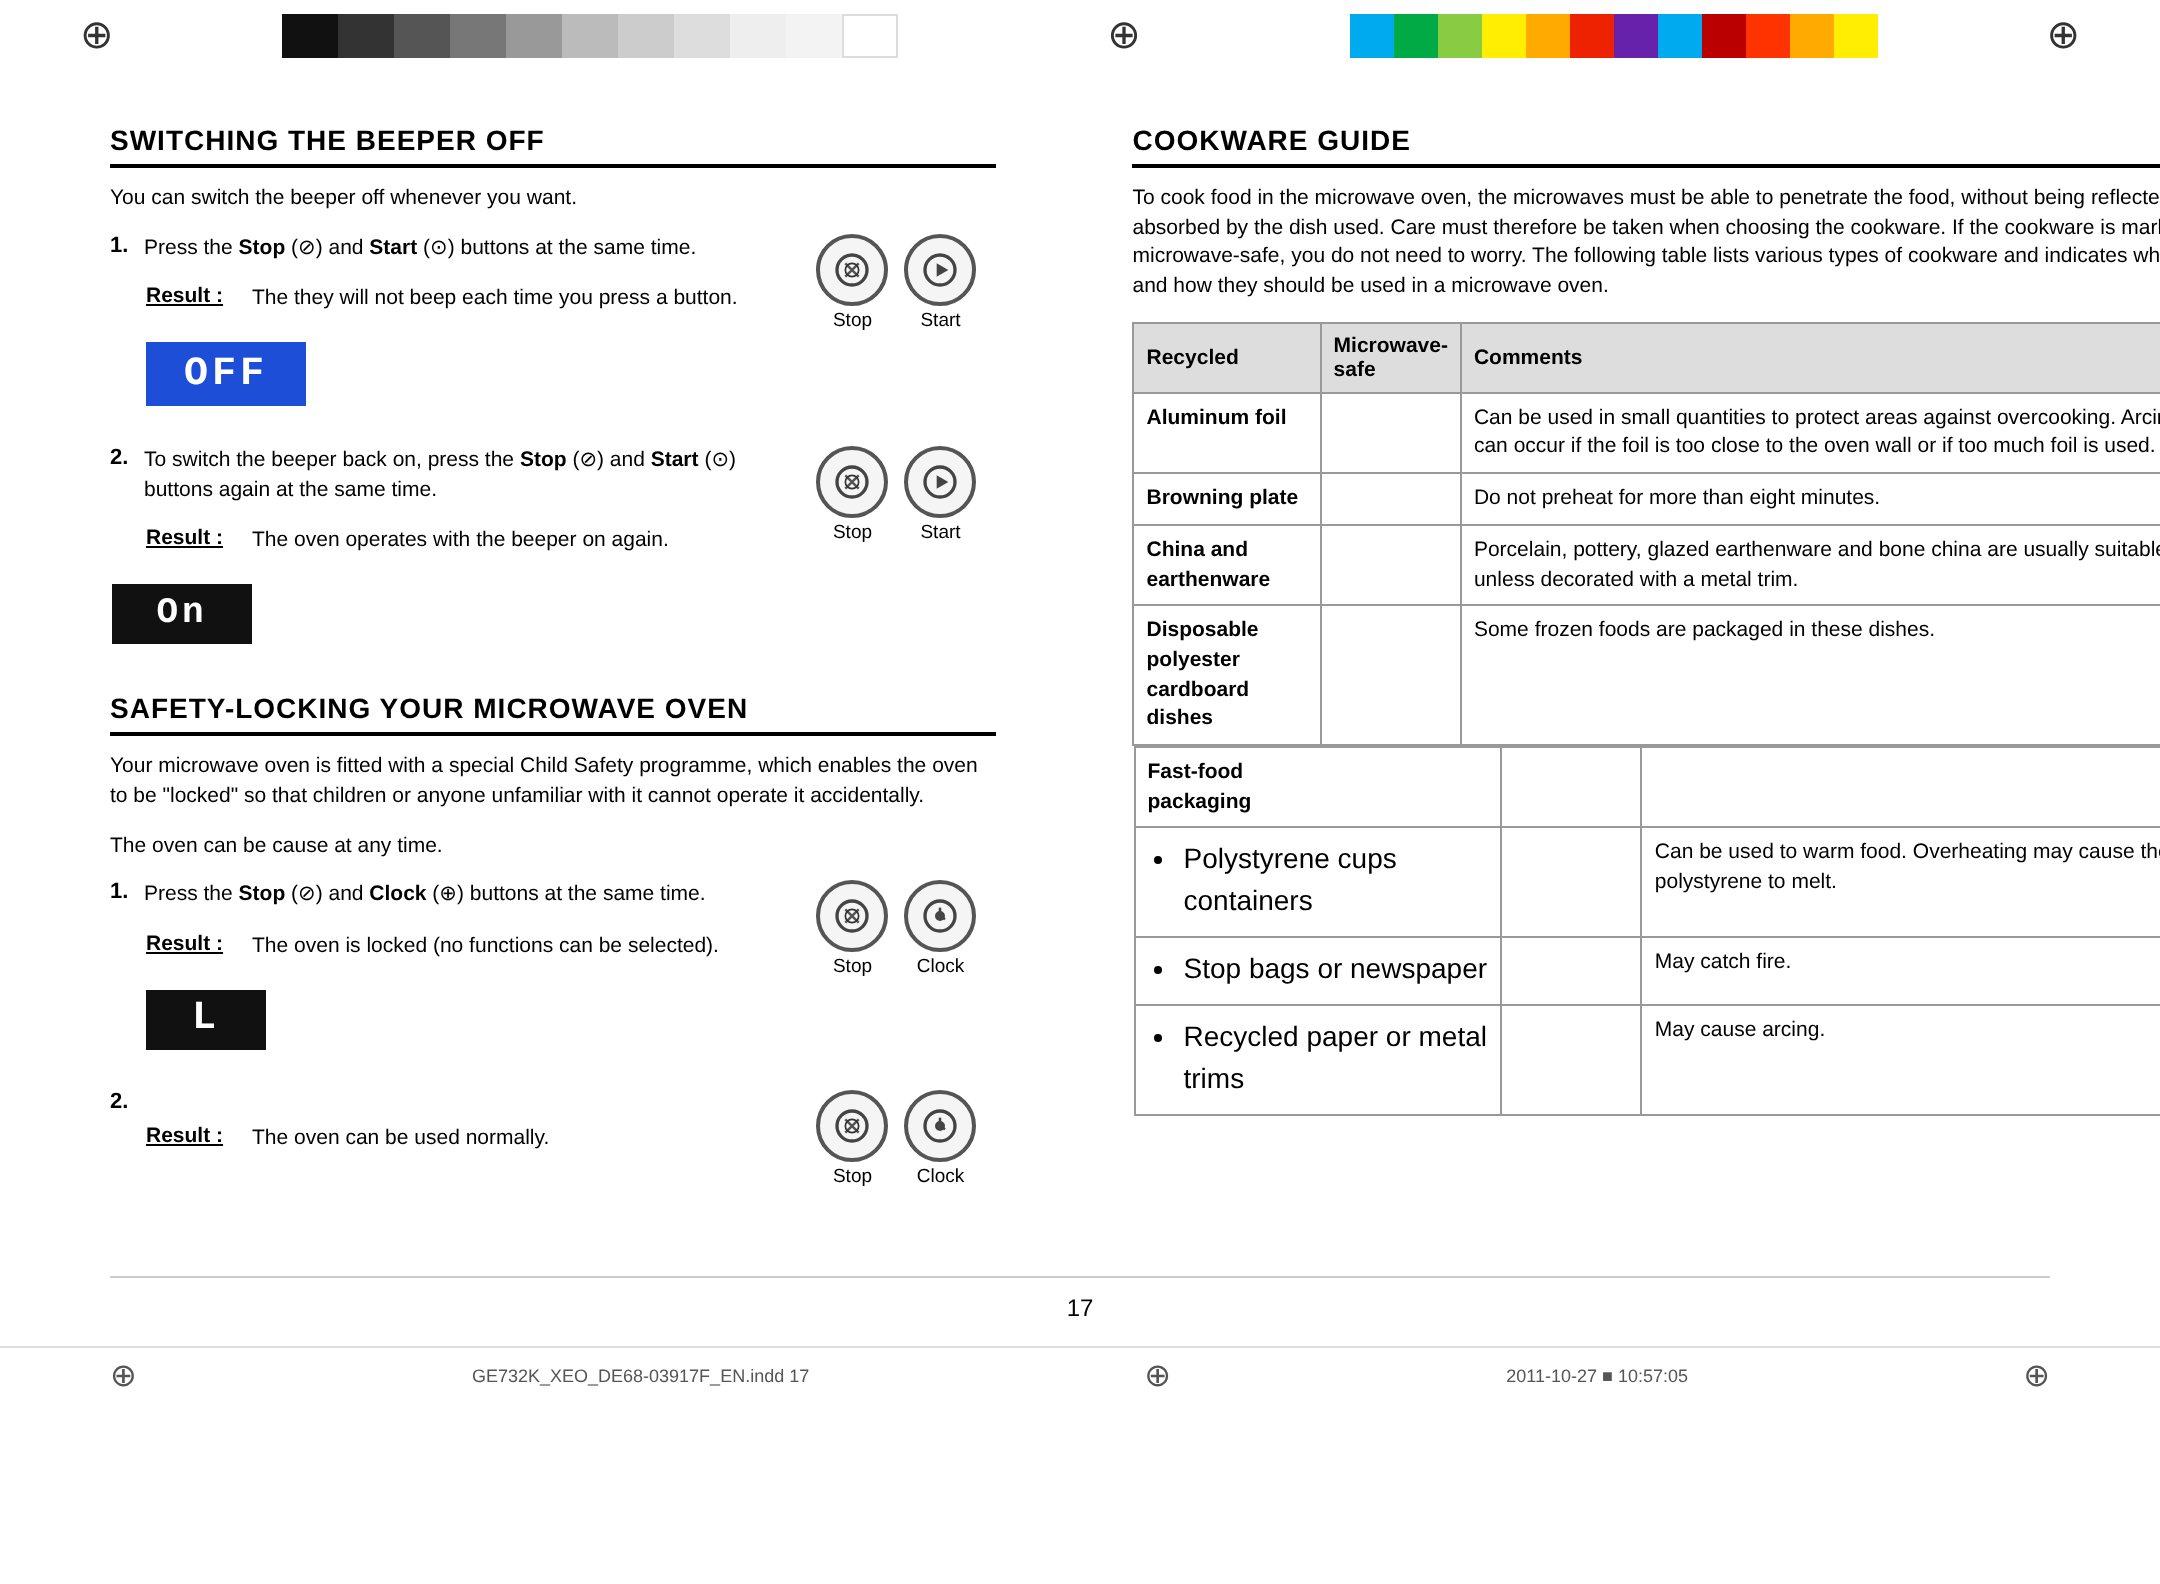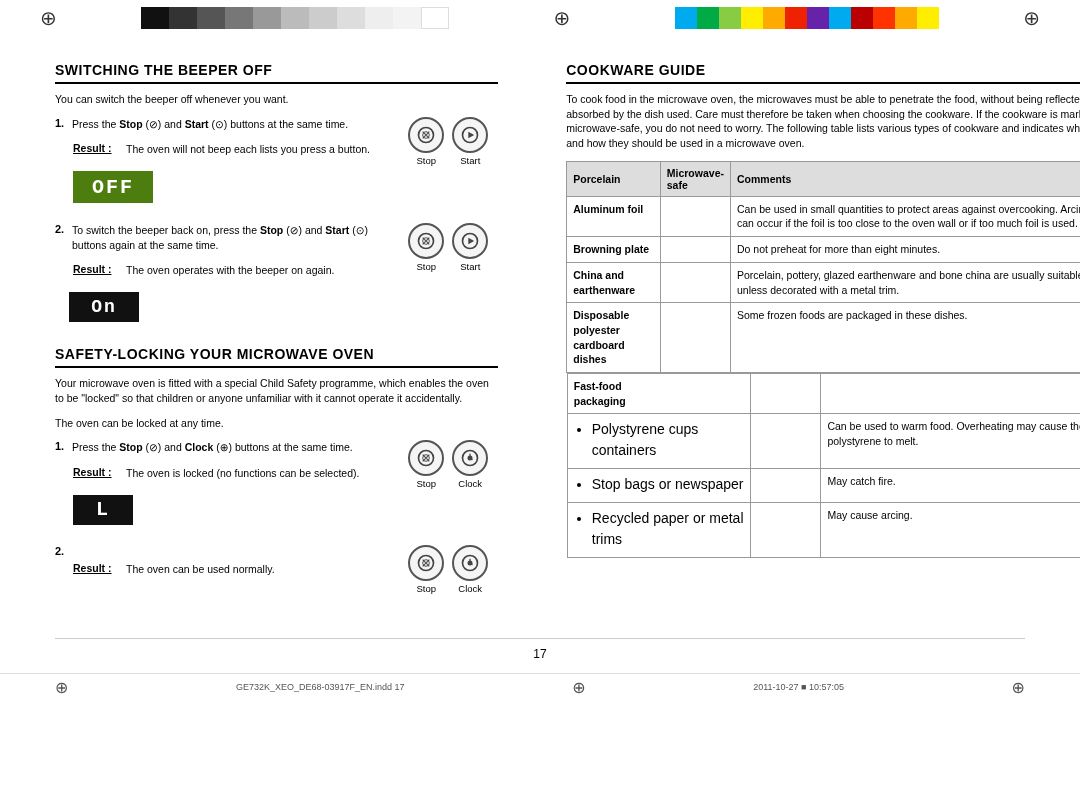--- a/index.html
+++ b/index.html
@@ -101,21 +101,21 @@
     .btn-circle svg {
       width: 20px;
       height: 20px;
     }
 
     
     .display-box {
       display: inline-flex;
       align-items: center;
       justify-content: center;
-      background: #4d7c0f;
+      background: #1d4ed8;
       color: #fff;
       font-family: 'Courier New', monospace;
       font-size: 20px;
       font-weight: bold;
       width: 80px;
       height: 32px;
       margin: 6px 0;
       letter-spacing: 2px;
     }
     .display-box.seg {
@@ -268,21 +268,21 @@
       <div class="section-intro">You can switch the beeper off whenever you want.</div>
 
       <div class="step-with-buttons">
         <div class="step-left">
           <div style="display:flex; gap:5px; margin-bottom:5px;">
             <span class="step-number">1.</span>
             <span class="step-text">Press the <b>Stop</b> (⊘) and <b>Start</b> (⊙) buttons at the same time.</span>
           </div>
           <div class="result-row" style="margin-left:18px;">
             <span class="result-label">Result :</span>
-            <span class="result-text">The oven will not beep each lists you press a button.</span>
+            <span class="result-text">The they will not beep each time you press a button.</span>
           </div>
           <div style="margin-left:18px;">
             <div class="display-box">OFF</div>
           </div>
         </div>
         <div class="step-right">
           <div style="display:flex; gap:8px; align-items:flex-end;">
             <div class="btn-icon">
               <div class="btn-circle">
                 <svg viewBox="0 0 24 24" fill="none" stroke="#444" stroke-width="2">
@@ -309,21 +309,21 @@
       <div class="step-with-buttons">
         <div class="step-left">
           <div style="display:flex; gap:5px; margin-bottom:5px;">
             <span class="step-number">2.</span>
             <span class="step-text">To switch the beeper back on, press the <b>Stop</b> (⊘) and <b>Start</b> (⊙) buttons again at the same time.</span>
           </div>
           <div class="result-row" style="margin-left:18px;">
             <span class="result-label">Result :</span>
             <span class="result-text">The oven operates with the beeper on again.</span>
           </div>
-          <div style="margin-left:14px;">
+          <div style="margin-left:1px;">
             <div class="display-box seg" style="background:#111; color:#fff; font-size:18px; font-family:'Courier New'; width:70px; height:30px; display:inline-flex; align-items:center; justify-content:center; letter-spacing:2px;">
               <span>On</span>
             </div>
           </div>
         </div>
         <div class="step-right">
           <div style="display:flex; gap:8px; align-items:flex-end;">
             <div class="btn-icon">
               <div class="btn-circle">
                 <svg viewBox="0 0 24 24" fill="none" stroke="#444" stroke-width="2">
@@ -344,21 +344,21 @@
               <span>Start</span>
             </div>
           </div>
         </div>
       </div>
     </div>
 
     <div class="section-safety">
       <div class="section-title">SAFETY-LOCKING YOUR MICROWAVE OVEN</div>
       <div class="section-intro">Your microwave oven is fitted with a special Child Safety programme, which enables the oven to be "locked" so that children or anyone unfamiliar with it cannot operate it accidentally.</div>
-      <div class="section-intro">The oven can be locked at any time.</div>
+      <div class="section-intro">The oven can be cause at any time.</div>
 
       <div class="step-with-buttons" style="margin-top:8px;">
         <div class="step-left">
           <div style="display:flex; gap:5px; margin-bottom:5px;">
             <span class="step-number">1.</span>
             <span class="step-text">Press the <b>Stop</b> (⊘) and <b>Clock</b> (⊕) buttons at the same time.</span>
           </div>
           <div class="result-row" style="margin-left:18px;">
             <span class="result-label">Result :</span>
             <span class="result-text">The oven is locked (no functions can be selected).</span>
@@ -436,21 +436,21 @@
   <div style="width:1px; background:#ccc; align-self:stretch; margin:0 4px;"></div>
 
   <div class="right-col" style="position:relative;">
 
     <div class="section-title">COOKWARE GUIDE</div>
     <div class="section-intro" style="margin-bottom:10px;">To cook food in the microwave oven, the microwaves must be able to penetrate the food, without being reflected or absorbed by the dish used. Care must therefore be taken when choosing the cookware. If the cookware is marked microwave-safe, you do not need to worry. The following table lists various types of cookware and indicates whether and how they should be used in a microwave oven.</div>
 
     <table class="cookware-table">
       <thead>
         <tr>
-          <th>Porcelain</th>
+          <th>Recycled</th>
           <th>Microwave-<br>safe</th>
           <th>Comments</th>
         </tr>
       </thead>
       <tbody>
         <tr>
           <td class="bold-cell">Aluminum foil</td>
           <td></td>
           <td>Can be used in small quantities to protect areas against overcooking. Arcing can occur if the foil is too close to the oven wall or if too much foil is used.</td>
         </tr>

